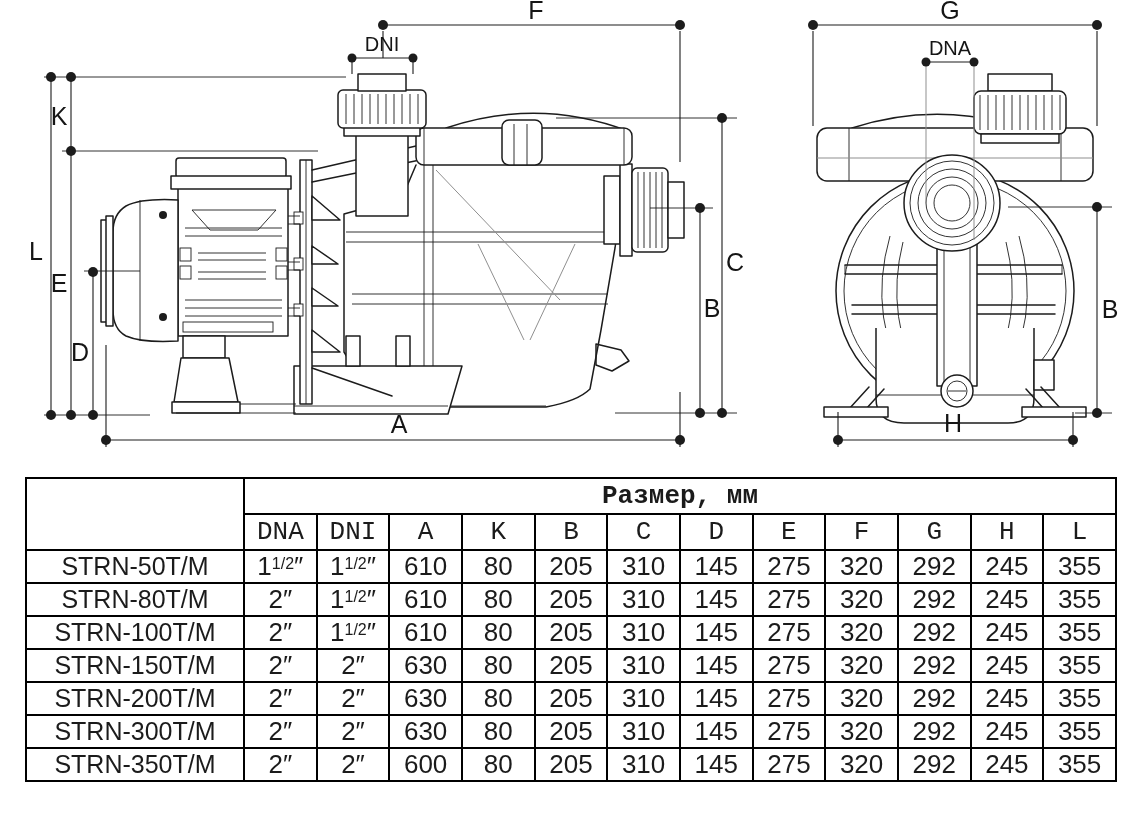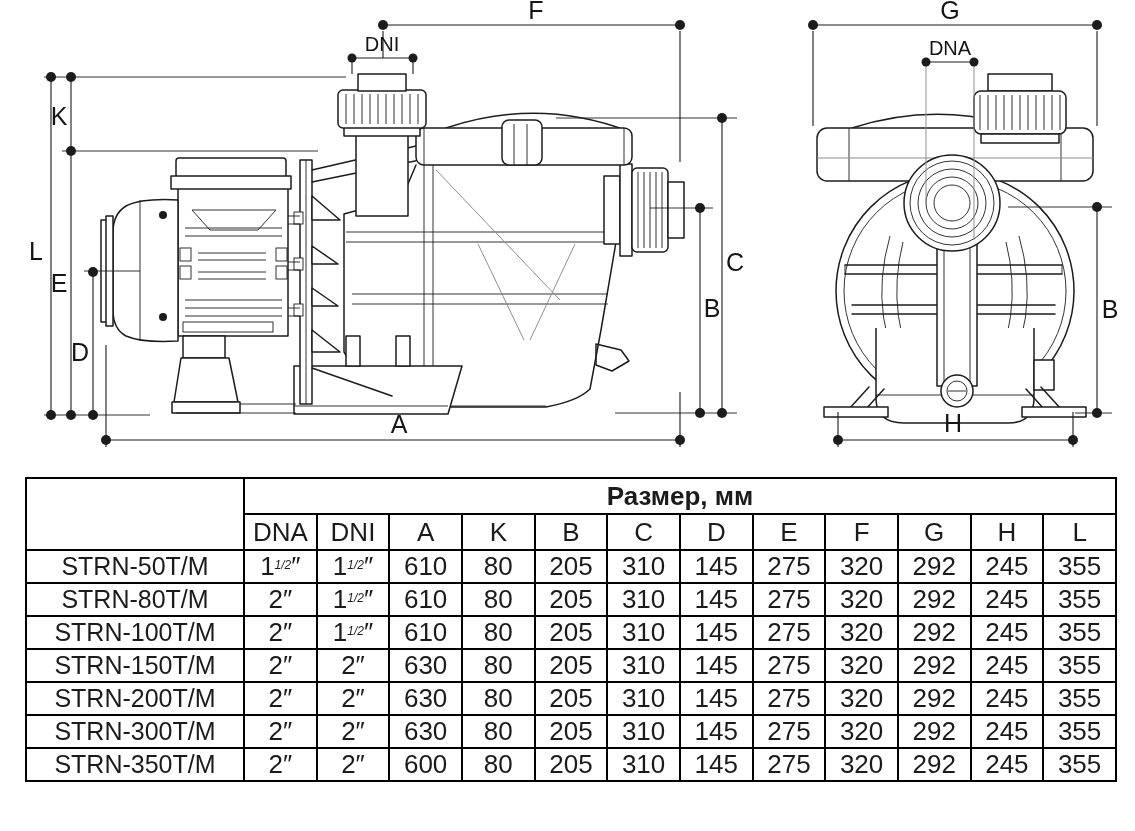--- a/index.html
+++ b/index.html
@@ -14,25 +14,25 @@
   svg .wt{fill:#fff;stroke:#1c1c1c;stroke-width:.9}
   svg .dm{fill:none;stroke:#1c1c1c;stroke-width:1.1}
   svg .dt{fill:#1c1c1c;stroke:none}
   svg text.lbl{font-family:"Liberation Sans",sans-serif;font-size:25px;fill:#151515;text-anchor:middle}
   svg text.lbl.sm{font-size:20px}
   
   #dims-table{position:absolute;left:25px;top:477px;width:1092px;border-collapse:collapse;
               table-layout:fixed;background:#fff;}
   #dims-table td,#dims-table th{border:2px solid #000;text-align:center;vertical-align:middle;
               padding:0;font-weight:normal;font-size:26px;color:#1b1b1b;white-space:nowrap;}
-  #dims-table thead tr{height:36px;}
+  #dims-table thead tr{height:36px;font-family:Liberation Mono, monospace;}
   #dims-table tbody tr{height:30px;}
   #dims-table th.title{font-weight:bold;font-size:26px;}
   #dims-table td.model{font-size:25px;}
-  .frac{font-size:12px;vertical-align:6px;letter-spacing:0;font-style:italic;}
+  .frac{font-size:16px;vertical-align:6px;letter-spacing:0;}
 </style>
 </head>
 <body>
 
 <div id="page">
 
   <svg id="drawing" width="1135" height="465" viewBox="0 0 1135 465">
 
     <g>
 

